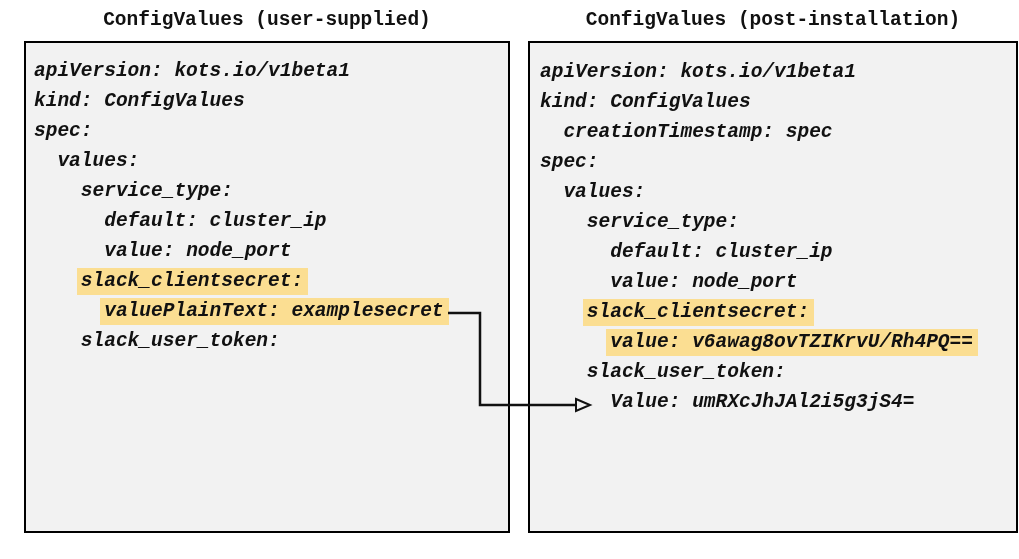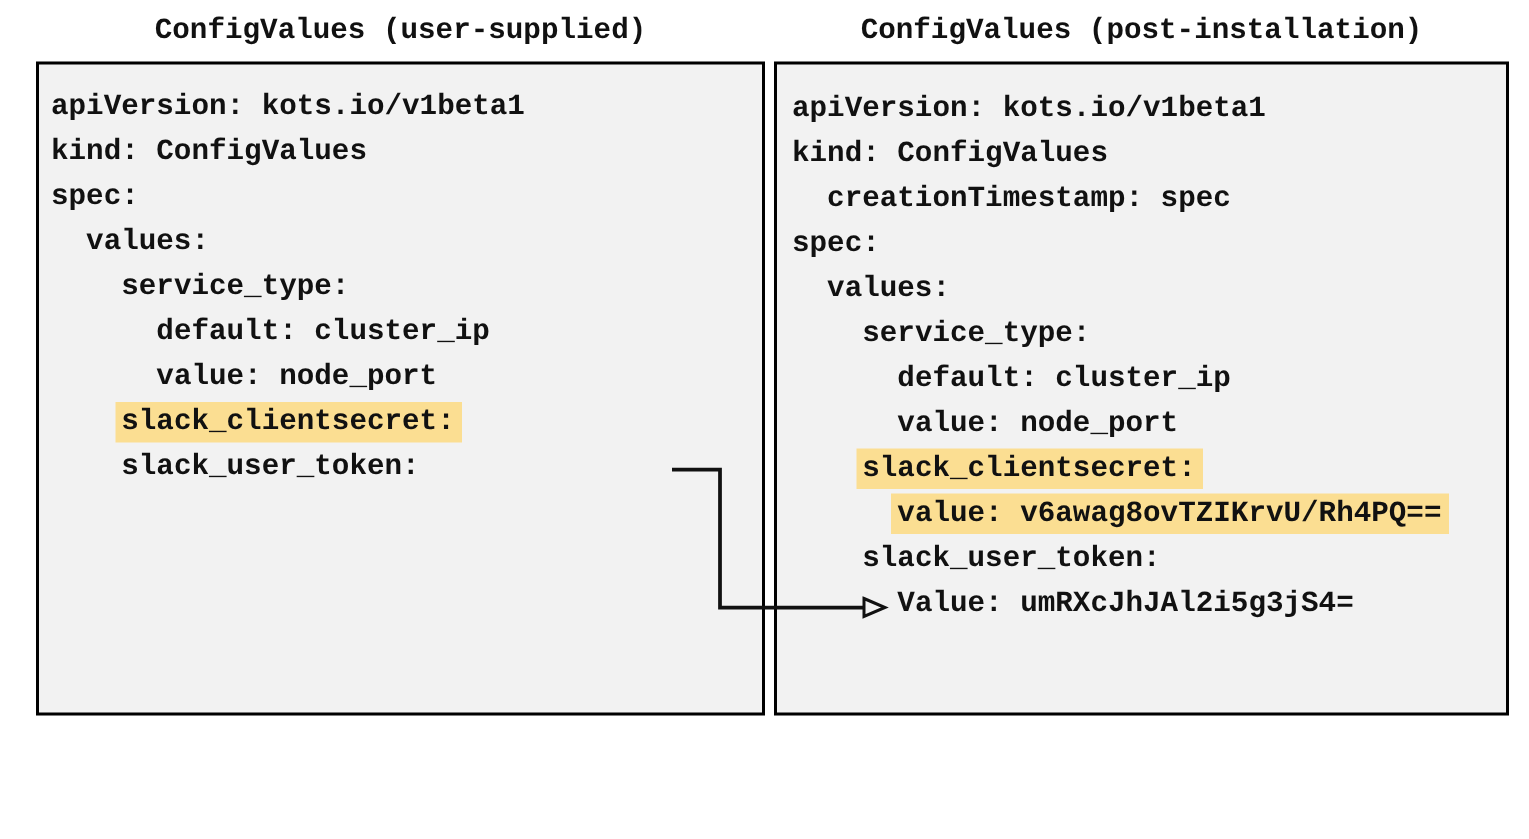--- a/index.html
+++ b/index.html
@@ -13,36 +13,37 @@
     position: relative;
     overflow: hidden;
     font-family: "Liberation Mono", "DejaVu Sans Mono", monospace;
     color: var(--text, #111111);
   }
   .column {
     position: absolute;
     top: 6px;
   }
   .col-left  { left: 8px;   width: 486px; padding-left: 16px; }
-  .col-right { left: 516px; width: 490px; }
+  .col-right { left: 528px; width: 490px; }
   .panel-title {
     font-weight: bold;
     font-size: 19.5px;
     line-height: 28px;
     text-align: center;
     letter-spacing: 0;
     white-space: pre;
   }
   .panel {
     margin-top: 7px;
-    height: 436px;
+    height: 492px;
     box-sizing: border-box;
     background: var(--panel-bg, #f2f2f2);
     border: 2px solid var(--panel-border, #000000);
     padding: 13px 6px 0 8px;
+    font-style: italic;
   }
   .col-right .panel { padding-left: 10px; padding-top: 14px; }
   .code-line {
     font-size: 19.5px;
     font-weight: bold;
     line-height: 30px;
     white-space: pre;
     letter-spacing: 0;
   }
   .hl {
@@ -65,20 +66,21 @@
   <div class="panel-title">ConfigValues (user-supplied)</div>
   <div class="panel">
       <div class="code-line"><span>apiVersion: kots.io/v1beta1</span></div>
       <div class="code-line"><span>kind: ConfigValues</span></div>
       <div class="code-line"><span>spec:</span></div>
       <div class="code-line">  <span>values:</span></div>
       <div class="code-line">    <span>service_type:</span></div>
       <div class="code-line">      <span>default: cluster_ip</span></div>
       <div class="code-line">      <span>value: node_port</span></div>
       <div class="code-line">    <span class="hl">slack_clientsecret:</span></div>
+      <div class="code-line">      <span class="hl">valuePlainText: examplesecret</span></div>
       <div class="code-line">    <span>slack_user_token:</span></div>
     </div>
 </div>
 
 <div class="column col-right">
   <div class="panel-title">ConfigValues (post-installation)</div>
   <div class="panel">
       <div class="code-line"><span>apiVersion: kots.io/v1beta1</span></div>
       <div class="code-line"><span>kind: ConfigValues</span></div>
       <div class="code-line">  <span>creationTimestamp: spec</span></div>

